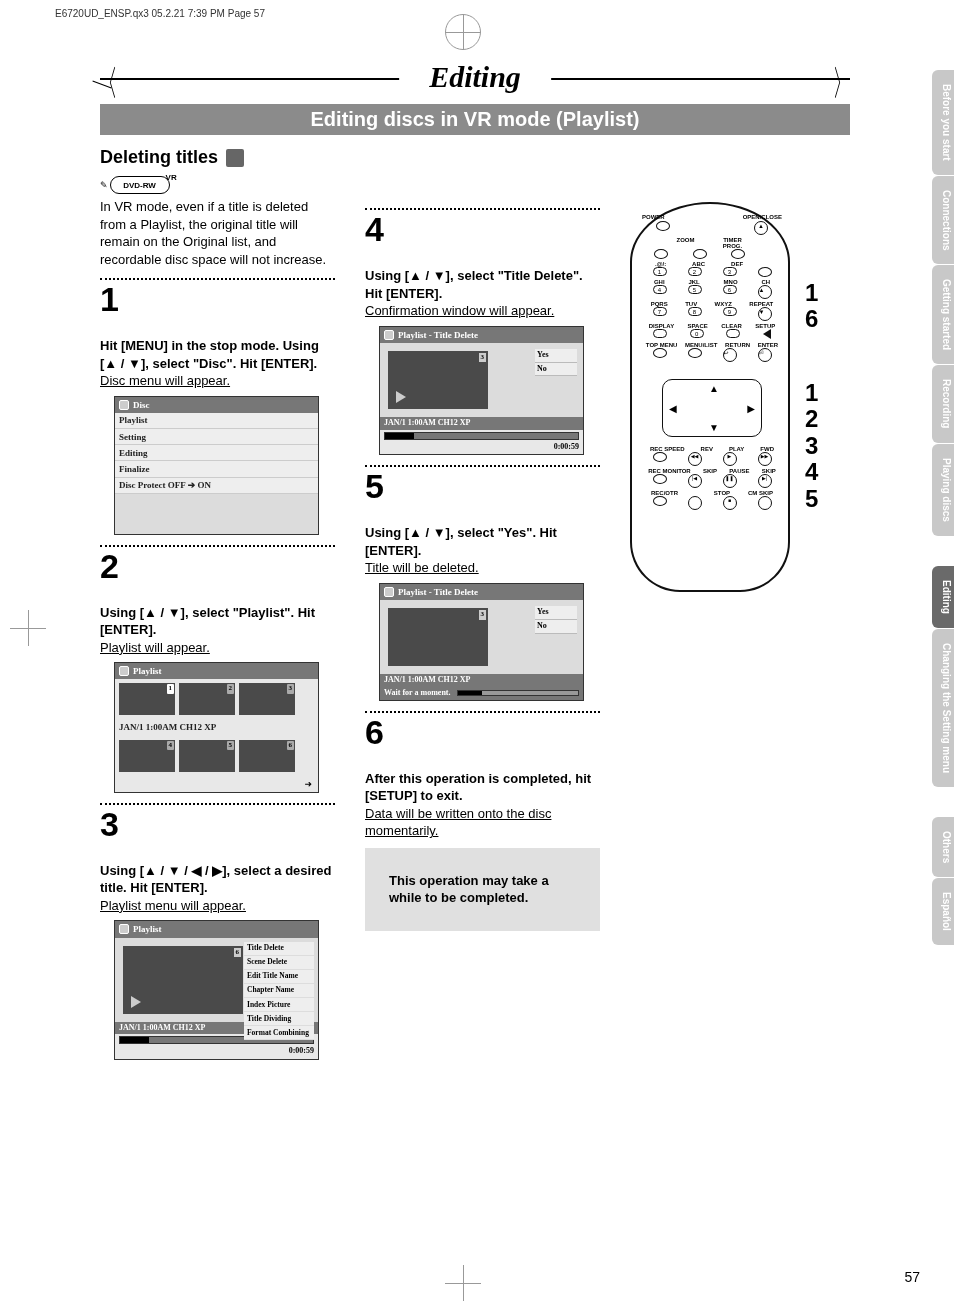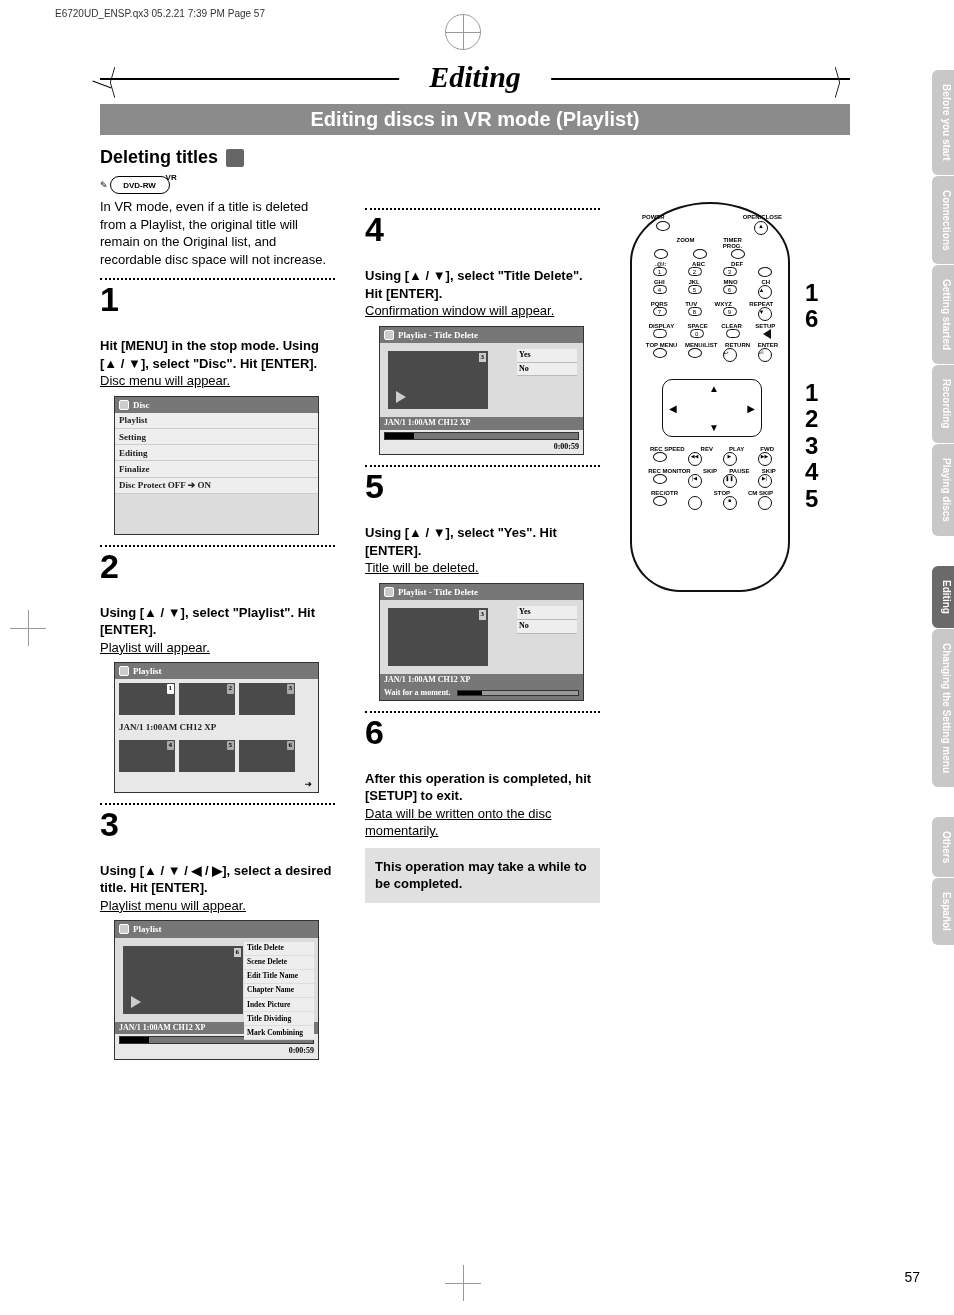--- a/index.html
+++ b/index.html
@@ -47,23 +47,23 @@
   .thumb.sel .tnum{ background:#fff;}
   .label-row{ padding:2px 4px; font-weight:bold; color:#222;}
   .preview { width:120px; height:68px; background:#4a4a4a; margin:4px; position:relative;}
   .preview .pnum{position:absolute;top:2px;right:2px;background:#ccc;font-size:7px;padding:0 2px;font-weight:bold;}
   .play-tri{position:absolute;bottom:6px;left:8px;width:0;height:0;border-left:10px solid #ccc;border-top:6px solid transparent;border-bottom:6px solid transparent;}
   .side-menu{position:absolute;top:4px;right:4px;width:70px;background:#eee;}
   .side-menu div{font-size:7.5px;font-weight:bold;padding:1.5px 3px;border-bottom:1px solid #ddd;}
   .progress{border:1px solid #333;height:8px;margin:2px 4px;background:#777;}
   .progress .bar{height:100%;width:15%;background:#000;}
   .time-r{ text-align:right; font-size:8px; font-weight:bold; padding:0 4px 2px;}
-  .choice-box{ position:absolute; top:6px; right:6px; width:60px;}
+  .choice-box{ position:absolute; top:6px; right:6px; width:42px;}
   .choice-box div{ font-size:8px; font-weight:bold; padding:1px 2px; border-bottom:1px solid #bbb; background:#eee;}
-  .note-box { background:#e0e0e0; padding:10px; font-weight:bold; font-size:13px; margin-top:8px;}
+  .note-box { background:#e0e0e0; padding:24px; font-weight:bold; font-size:13px; margin-top:8px;}
   .sidebar { position:absolute; right:0; top:70px; width:22px; display:flex; flex-direction:column; gap:1px;}
   .sidebar .tab{ background:#c8c8c8; color:#fff; font-size:10px; writing-mode:vertical-rl; text-orientation:mixed; padding:14px 2px; text-align:center; font-weight:bold; border-top-left-radius:6px; border-bottom-left-radius:6px;}
   .sidebar .tab.active{ background:#6a6a6a;}
   .sidebar .blank{ background:transparent; height:28px;}
   .page-num { position:absolute; bottom:30px; right:34px; font-size:14px; }
   .remote-wrap { position:relative; width:190px; height:390px; margin-top:4px;}
   .remote { position:absolute; left:0; top:0; width:160px; height:390px; border:2px solid #111; border-radius:80px 80px 50px 50px / 60px 60px 50px 50px; background:#fff; }
   .btn-o { width:14px; height:10px; border:1.2px solid #111; border-radius:50%; display:inline-block;}
   .btn-c { width:14px; height:14px; border:1.2px solid #111; border-radius:50%; display:inline-block;}
   .btn-r { width:14px; height:9px; border:1.2px solid #111; border-radius:5px; display:inline-block;}
@@ -174,21 +174,21 @@
               <span class="pnum">6</span>
               <span class="play-tri"></span>
             </div>
           <div class="side-menu">
             <div>Title Delete</div>
             <div>Scene Delete</div>
             <div>Edit Title Name</div>
             <div>Chapter Name</div>
             <div>Index Picture</div>
             <div>Title Dividing</div>
-            <div>Mark Combining</div>
+            <div>Format Combining</div>
           </div>
         </div>
         <div class="osd-foot">JAN/1 1:00AM CH12 XP</div>
         <div class="progress">
             <div class="bar"></div>
           </div>
         <div class="time-r">0:00:59</div>
       </div>
     </div>
 

